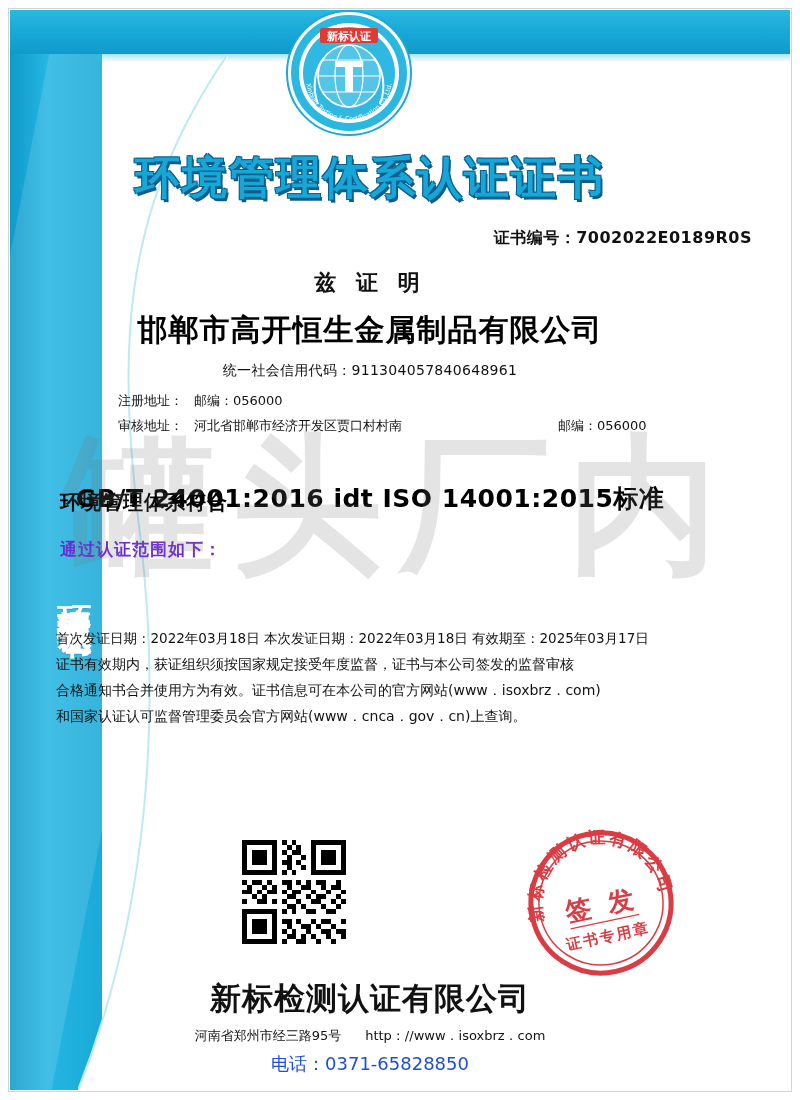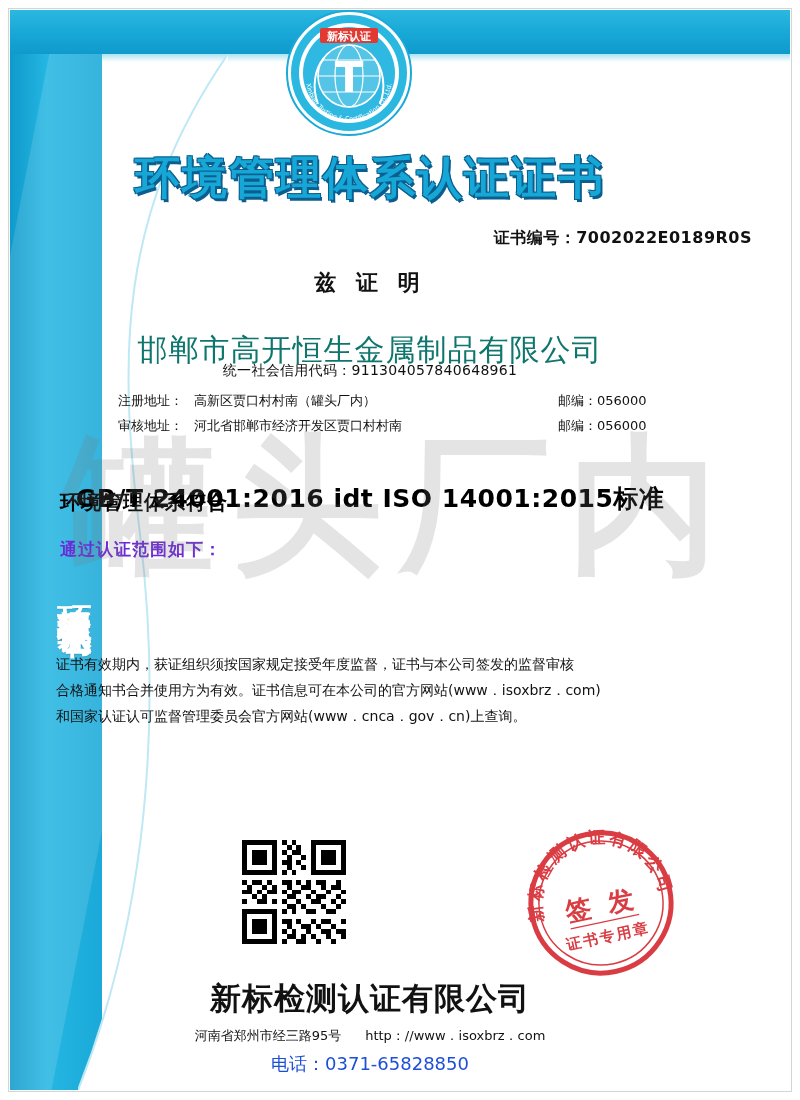--- a/index.html
+++ b/index.html
@@ -145,25 +145,24 @@
     color: #111;
     letter-spacing: 6px;
   }
 
   .company {
     position: absolute;
     left: 40px; top: 310px;
     width: 660px;
     text-align: center;
     font-size: 30px;
-    font-weight: normal;
-    color: #0f766e;
+    font-weight: bold;
+    color: #000000;
     letter-spacing: 1px;
     white-space: nowrap;
-    margin-top: 20px;
   }
 
   .credit-code {
     position: absolute;
     left: 60px; top: 362px;
     width: 620px;
     text-align: center;
     font-size: 14px;
     color: #111;
     letter-spacing: 0.3px;
@@ -356,34 +355,34 @@
     <span>证书编号：</span><span>7002022E0189R0S</span>
   </div>
 
   <div class="hereby">兹 证 明</div>
   <div class="company">邯郸市高开恒生金属制品有限公司</div>
   <div class="credit-code">统一社会信用代码：911304057840648961</div>
 
   <div class="addr-block">
     <div class="addr-row">
       <span class="addr-label">注册地址：</span>
-      <span class="addr-value">高新区贾口村村南（罐头厂内）</span>
       <span class="addr-zip"><span>邮编：</span><span>056000</span></span>
     </div>
     <div class="addr-row">
       <span class="addr-label">审核地址：</span>
       <span class="addr-value">河北省邯郸市经济开发区贾口村村南</span>
       <span class="addr-zip"><span>邮编：</span><span>056000</span></span>
     </div>
   </div>
 
   <div class="conform">环境管理体系符合</div>
   <div class="standard">GB/T 24001:2016  idt  ISO 14001:2015标准</div>
   <div class="scope-title">通过认证范围如下：</div>
 
+  <div class="dates">首次发证日期：2022年03月18日  本次发证日期：2022年03月18日  有效期至：2025年03月17日</div>
 
   <div class="para">
     <div>证书有效期内，获证组织须按国家规定接受年度监督，证书与本公司签发的监督审核</div>
     <div>合格通知书合并使用方为有效。证书信息可在本公司的官方网站(www．isoxbrz．com)</div>
     <div>和国家认证认可监督管理委员会官方网站(www．cnca．gov．cn)上查询。</div>
   </div>
 
   <svg class="qr" viewBox="0 0 21 21" shape-rendering="crispEdges">
     <rect width="21" height="21" fill="#ffffff"></rect>
     <g fill="#000000">

